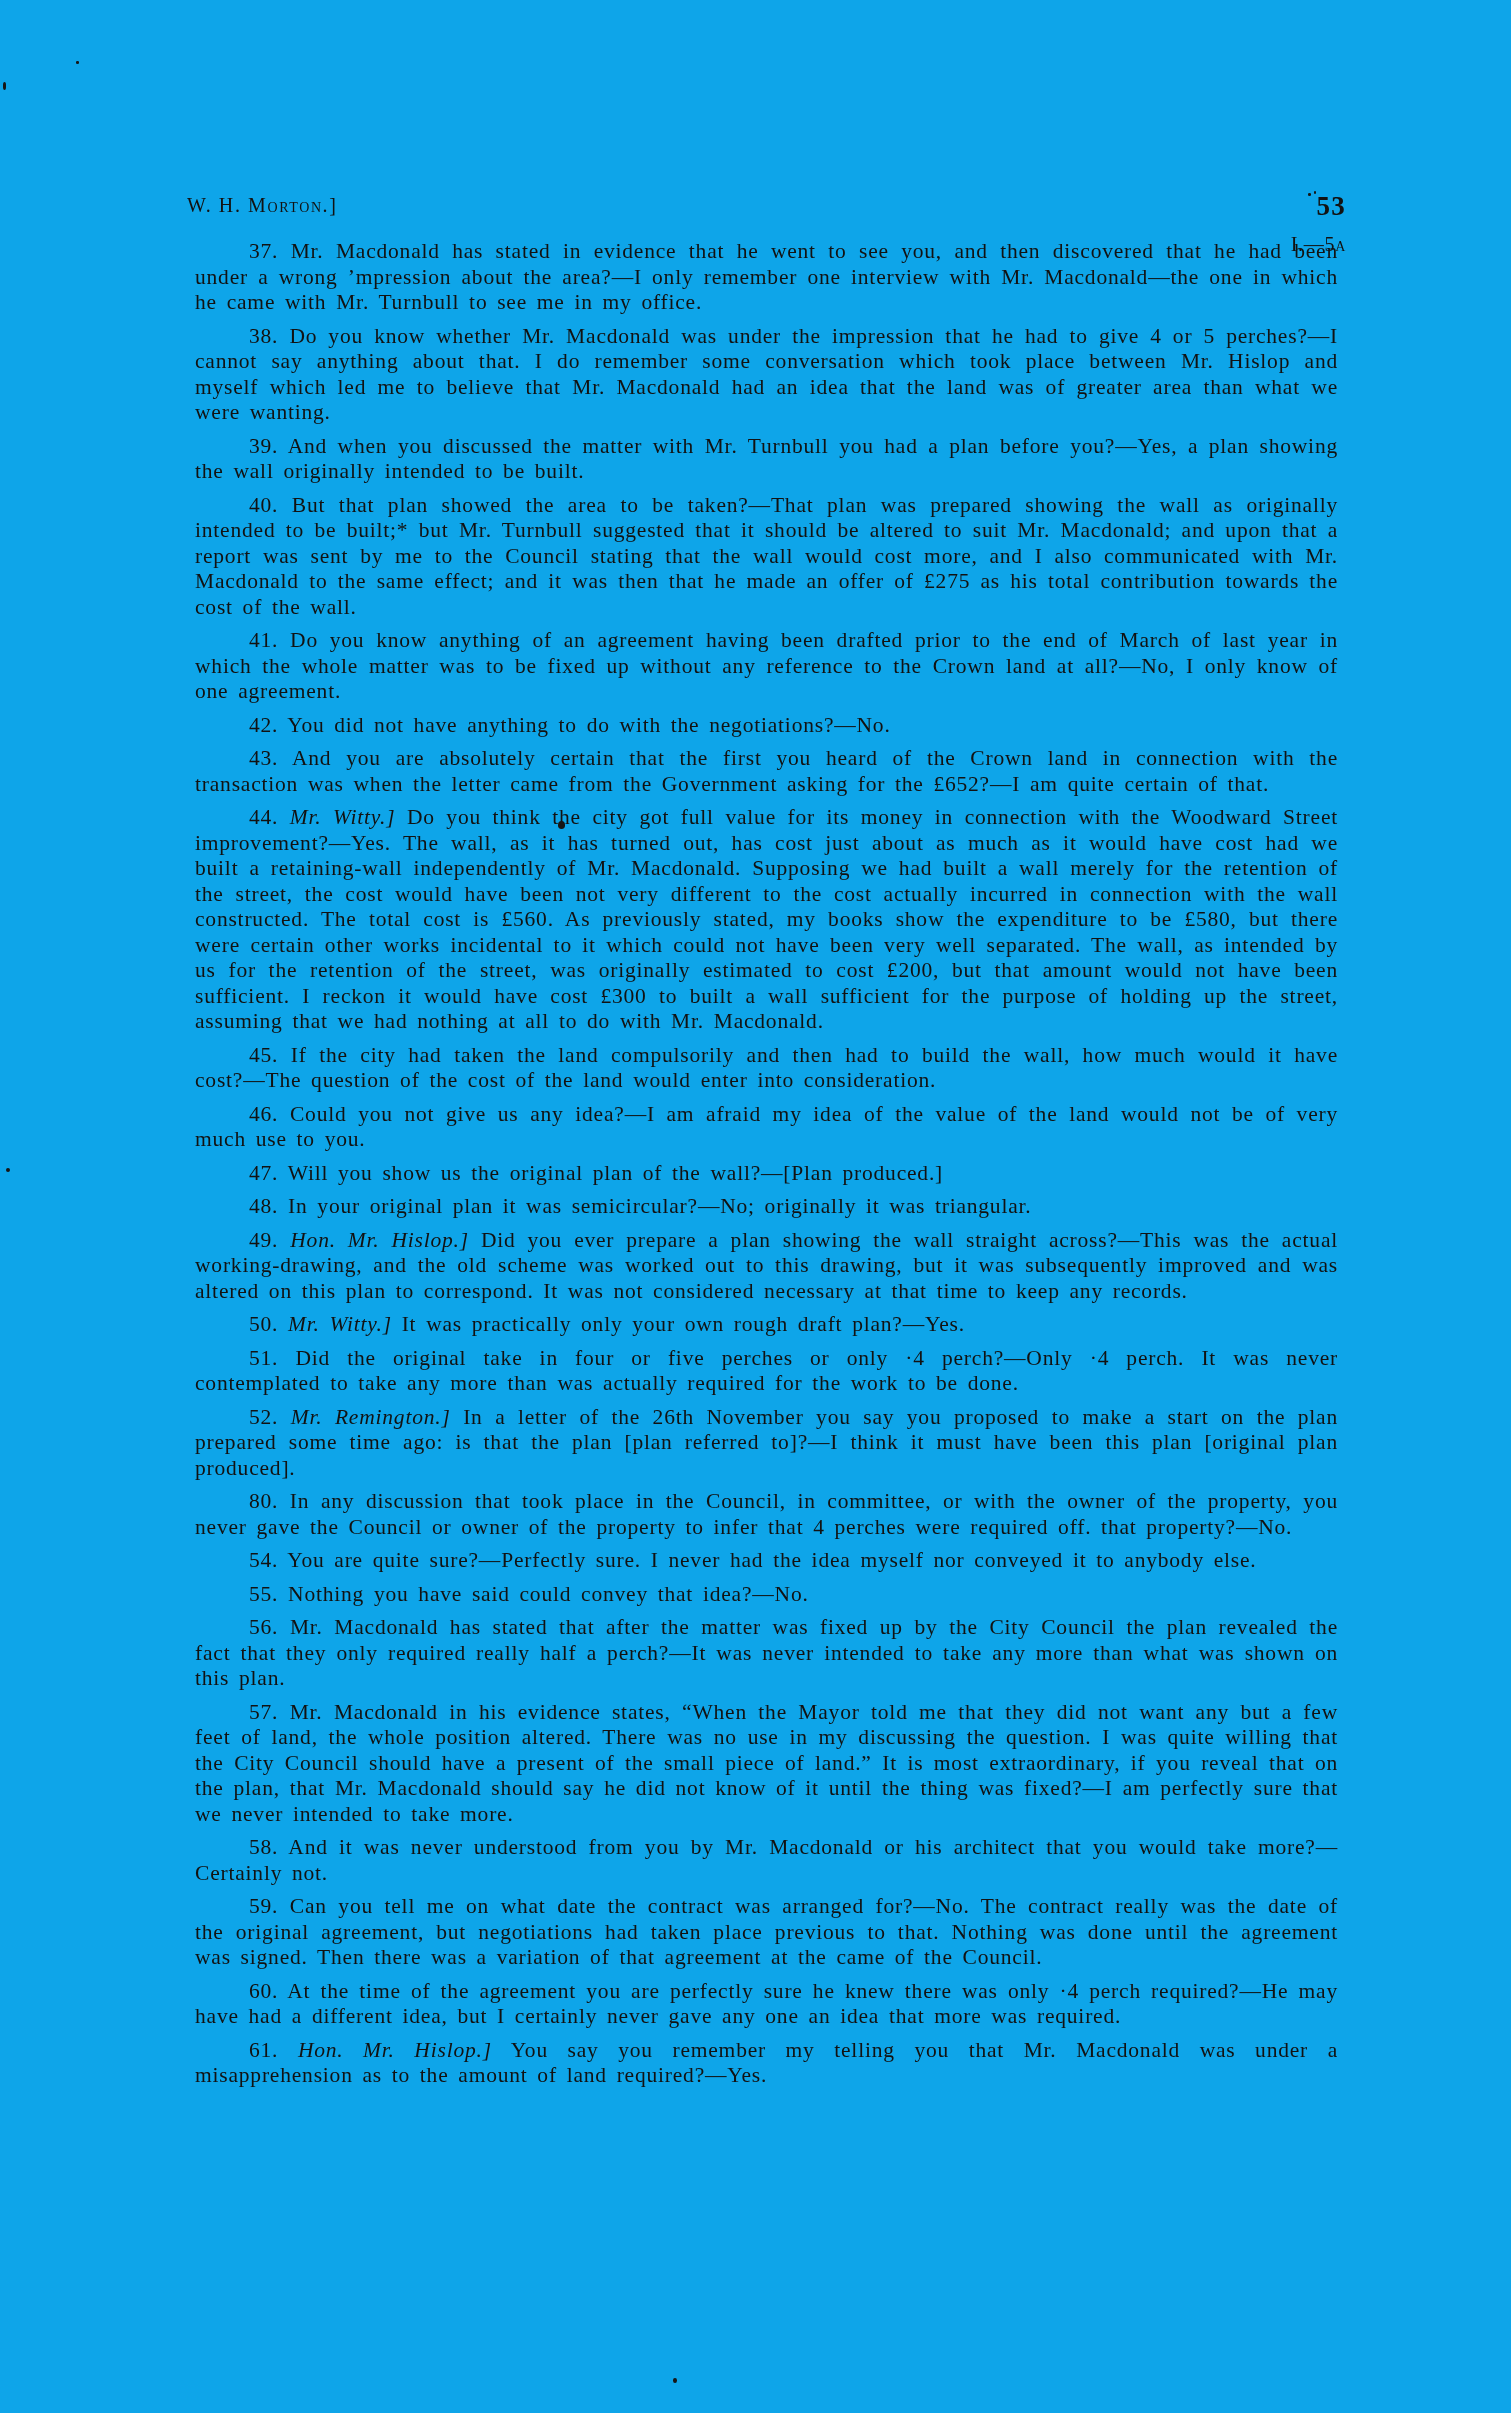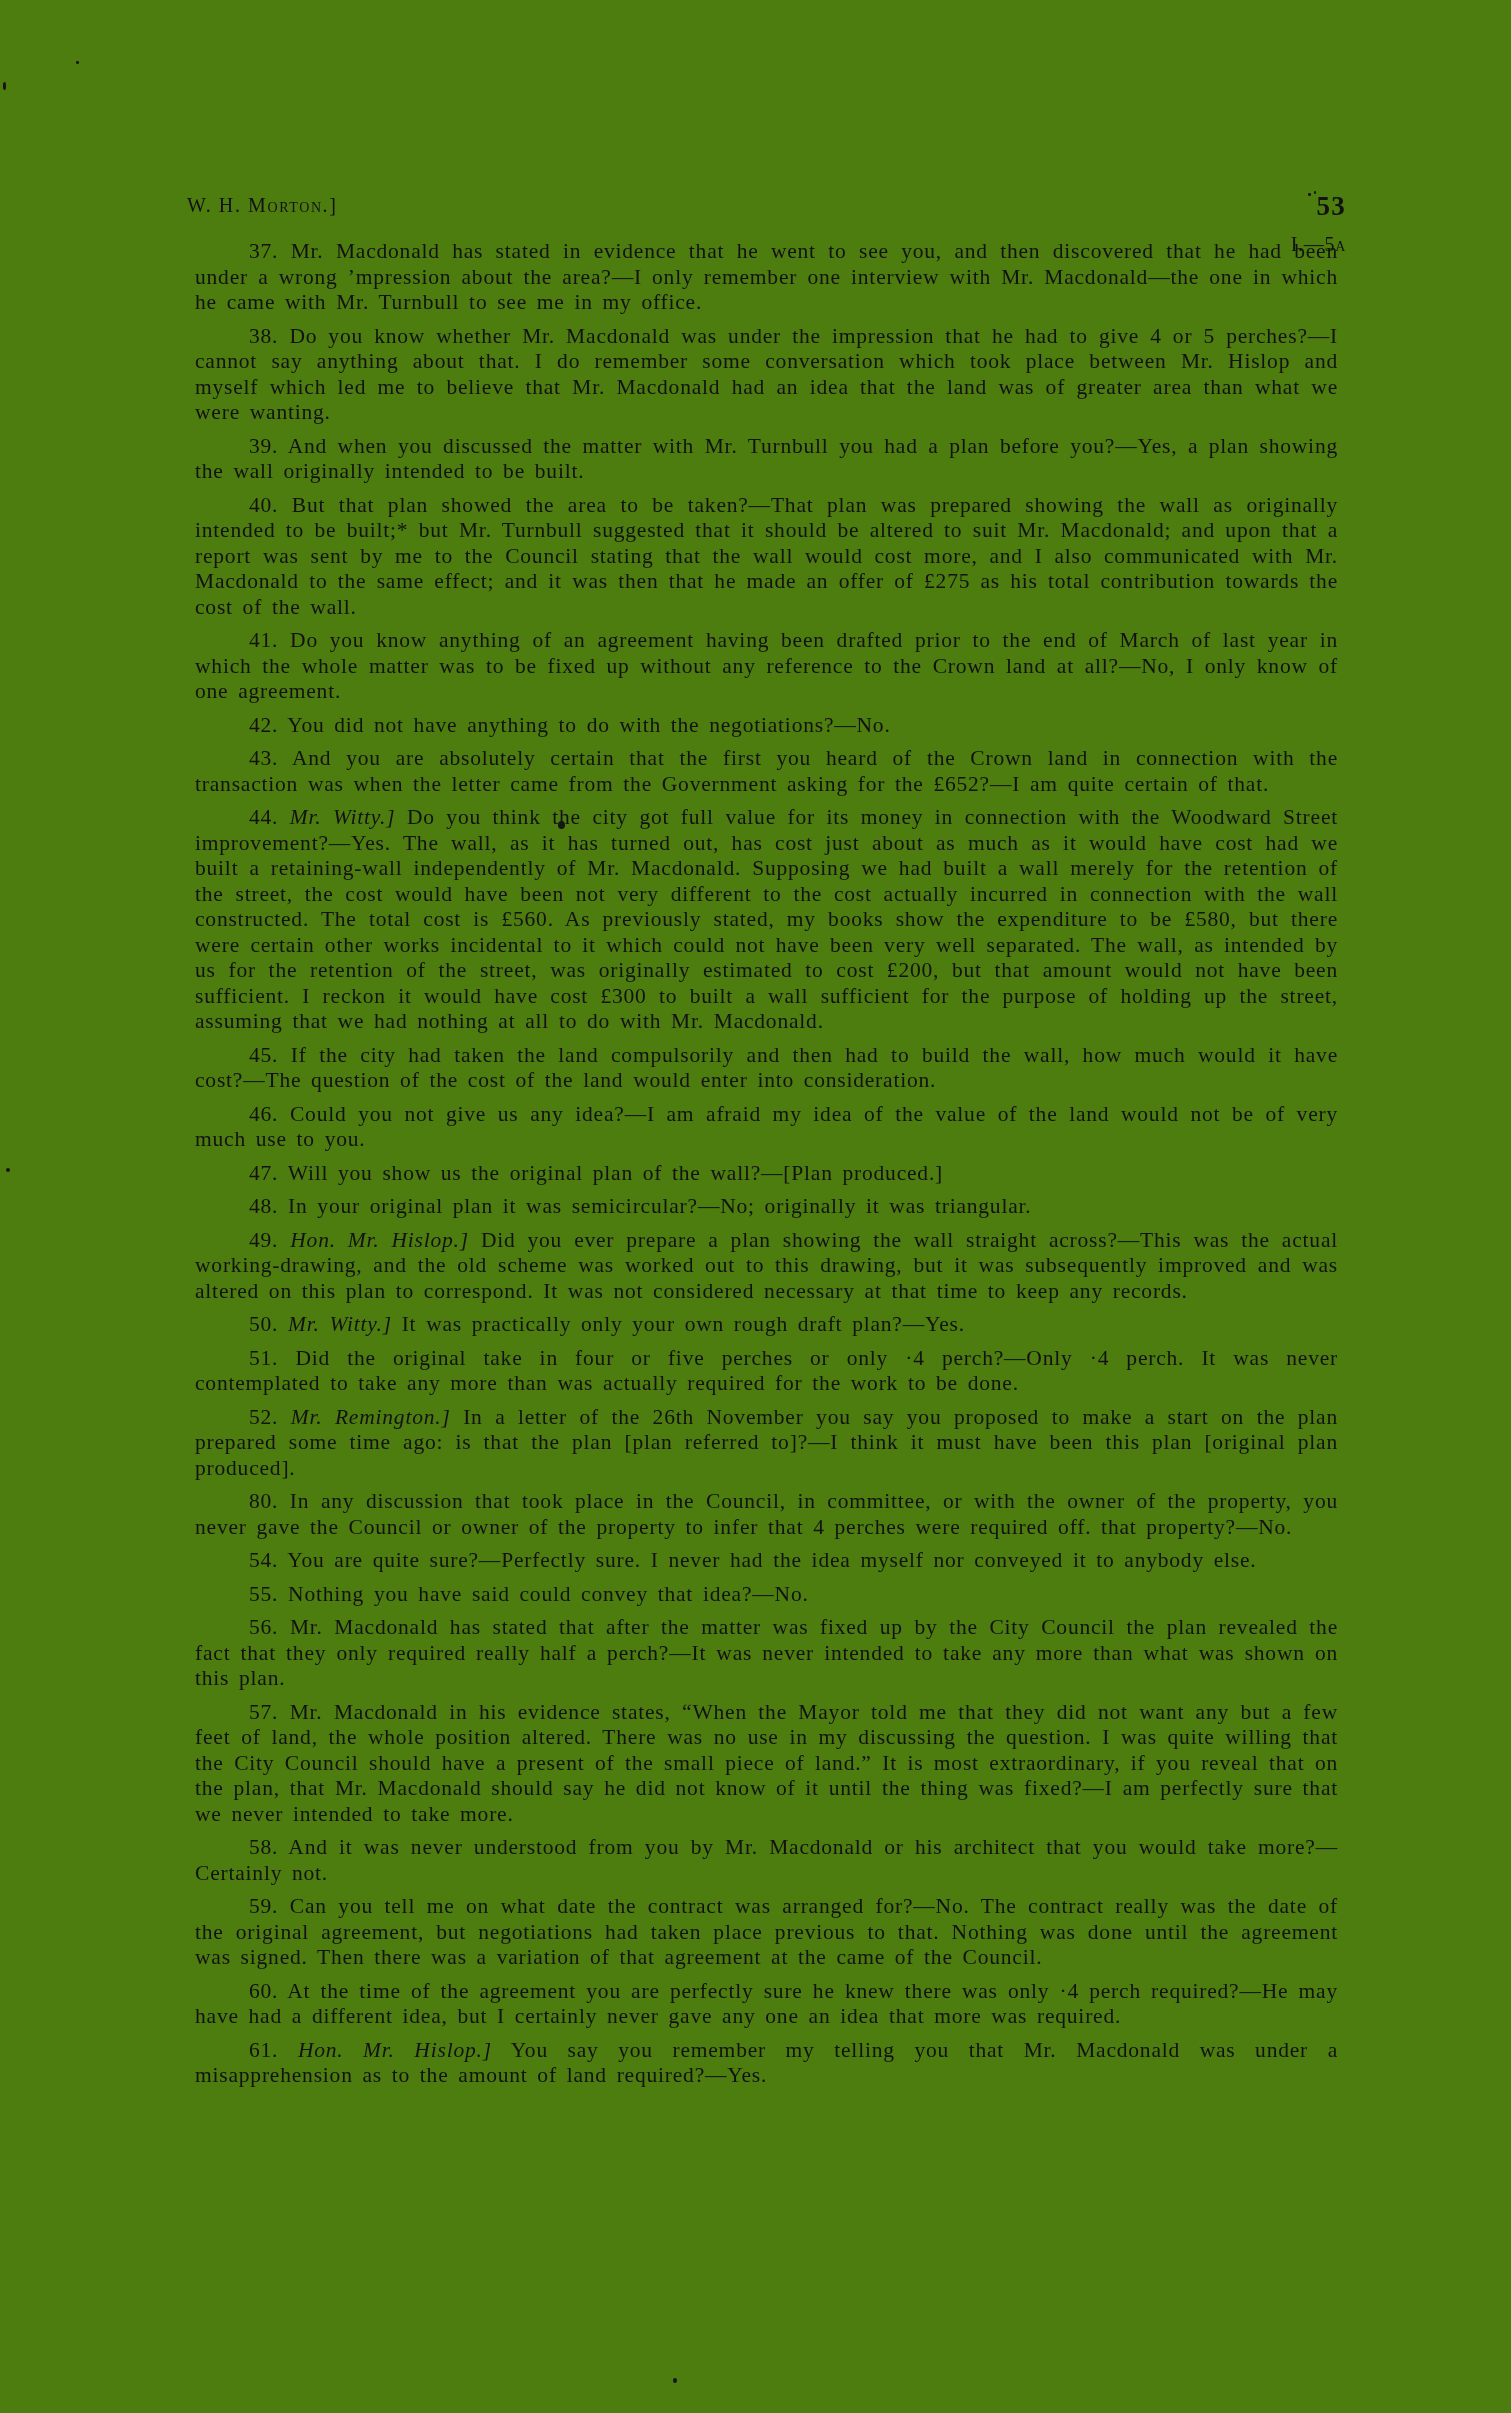--- a/index.html
+++ b/index.html
@@ -4,21 +4,21 @@
 <style>
   html,body{margin:0;padding:0;}
   body{
     width:1511px;height:2413px;
     background:#ffffff;
     position:relative;
     font-family:"Liberation Serif","DejaVu Serif",serif;
     color:#121212;
     -webkit-font-smoothing:antialiased;
   }
-  .page{position:absolute;inset:0;background:#4d7c0f;overflow:hidden;}
+  .page{position:absolute;inset:0;background:#0ea5e9;overflow:hidden;}
 
   .header-left{
     position:absolute;left:187px;top:194px;
     font-size:20px;font-variant:small-caps;letter-spacing:1.6px;white-space:nowrap;
   }
   .header-center{
     position:absolute;left:187px;top:191px;width:1159px;
     text-align:right;font-size:27px;font-weight:bold;letter-spacing:1.3px;
   }
   .header-right{

